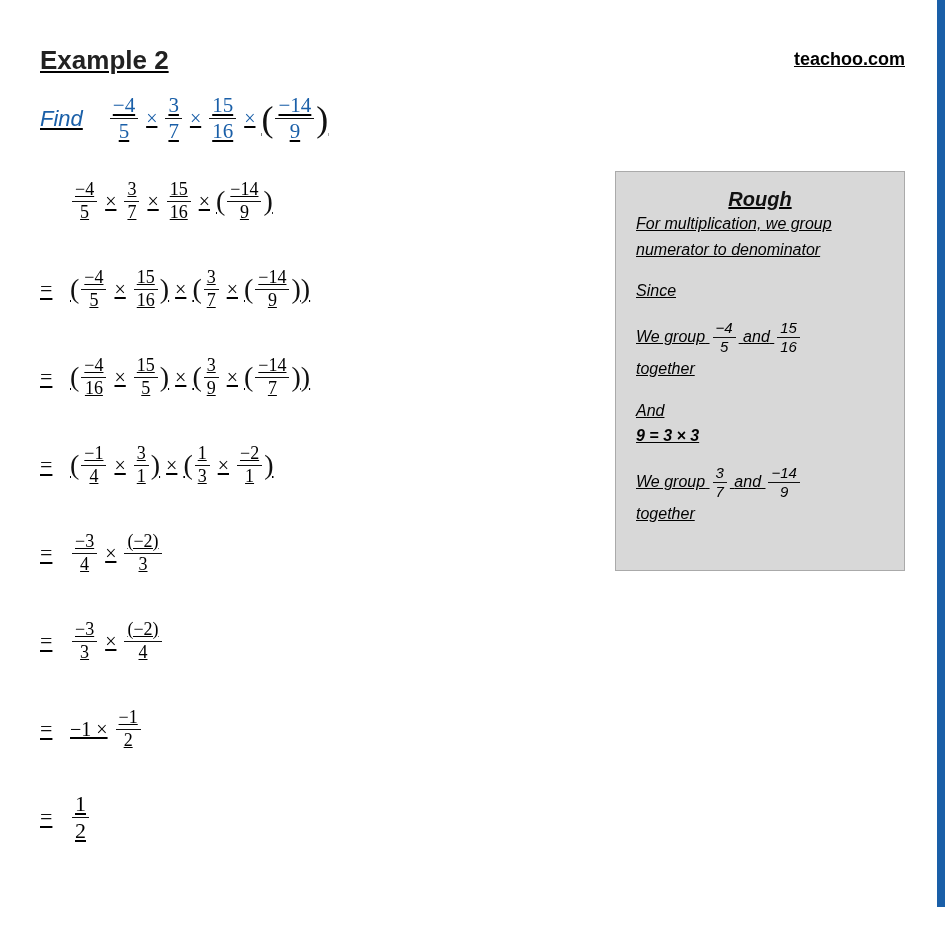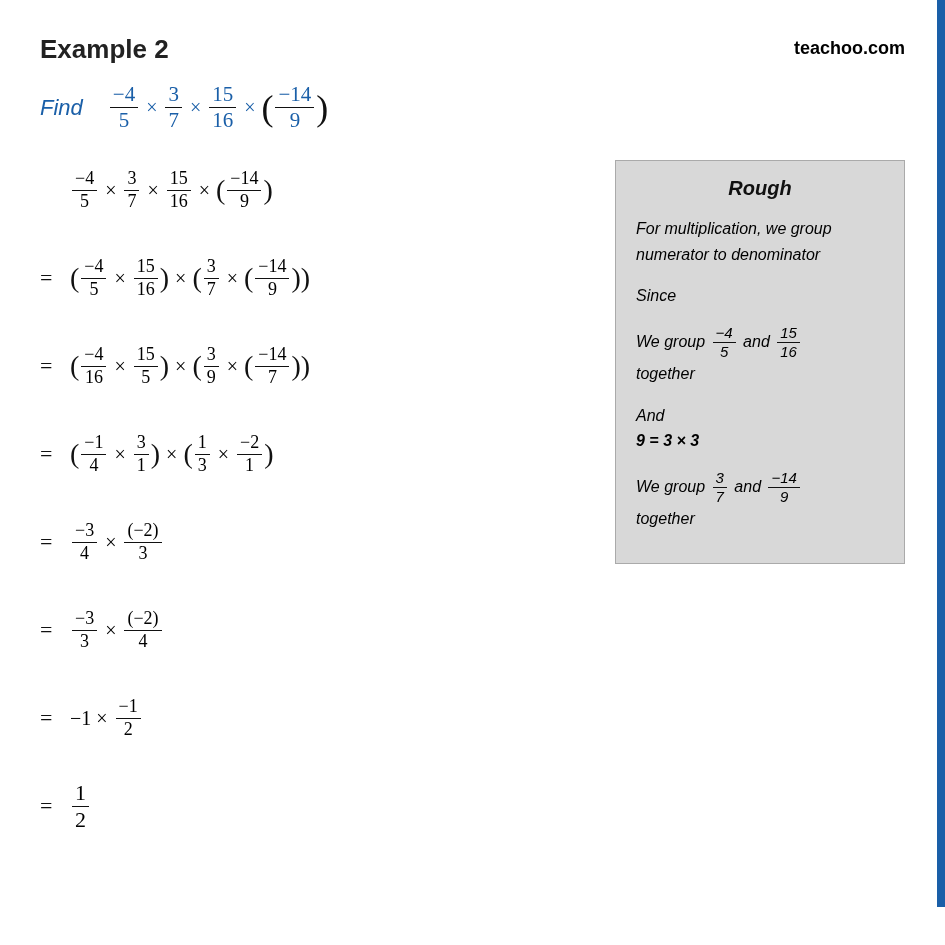--- a/index.html
+++ b/index.html
@@ -11,21 +11,22 @@
       width: 945px;
       height: 945px;
       background: #ffffff;
       font-family: Georgia, 'Times New Roman', serif;
       overflow: hidden;
     }
     .page {
       width: 945px;
       height: 907px;
       position: relative;
-      padding: 34px 40px;
+      padding: 45px 40px;
+      text-decoration: underline;
     }
     .header {
       display: flex;
       justify-content: space-between;
       align-items: flex-start;
       margin-bottom: 18px;
     }
     .example-title {
       font-size: 26px;
       font-weight: bold;
@@ -78,21 +79,21 @@
       border: 1px solid #aaa;
       padding: 16px 20px;
       flex-shrink: 0;
       min-height: 400px;
     }
     .rough-title {
       font-size: 20px;
       font-weight: bold;
       font-style: italic;
       text-align: center;
-      margin-bottom: 16px;
+      margin-bottom: 0;
       color: #111;
       font-family: Arial, sans-serif;
     }
     .rough-text {
       font-size: 16px;
       color: #000000;
       font-family: Arial, sans-serif;
       line-height: 1.6;
       font-style: italic;
     }

